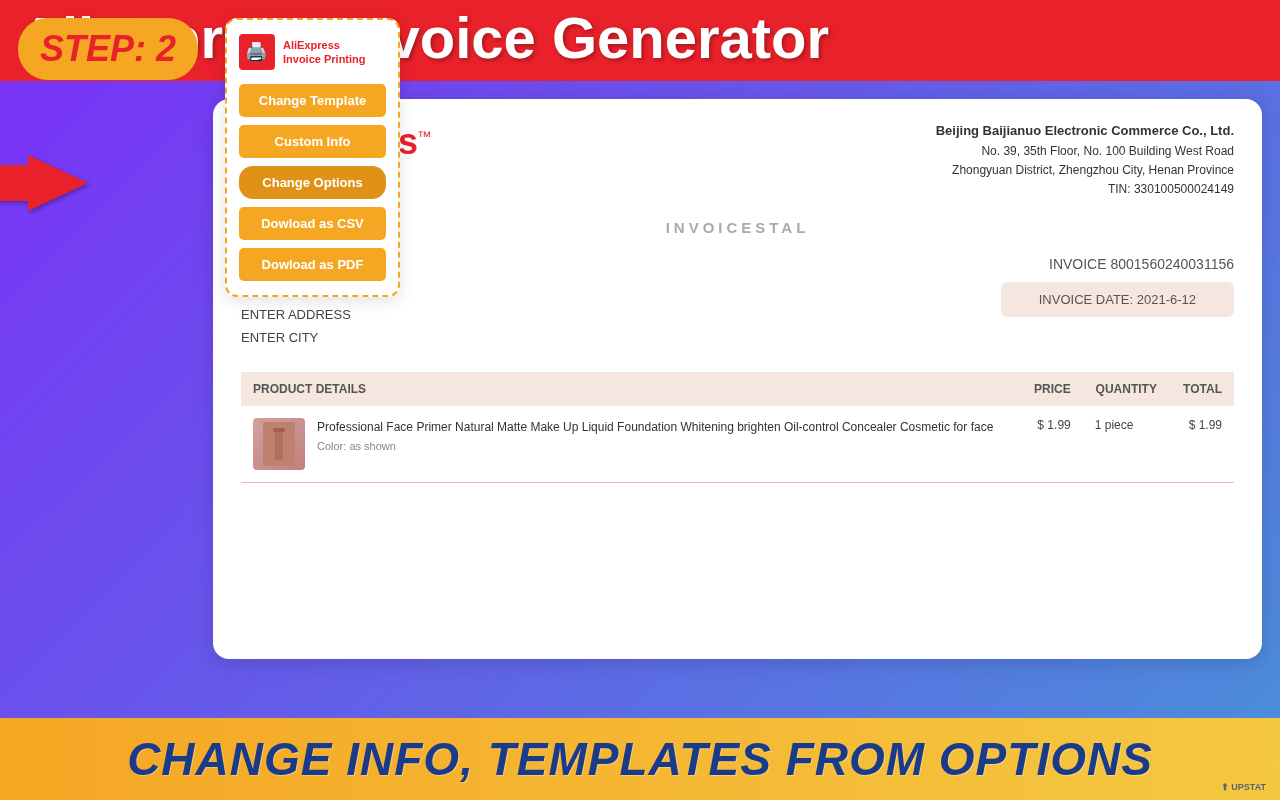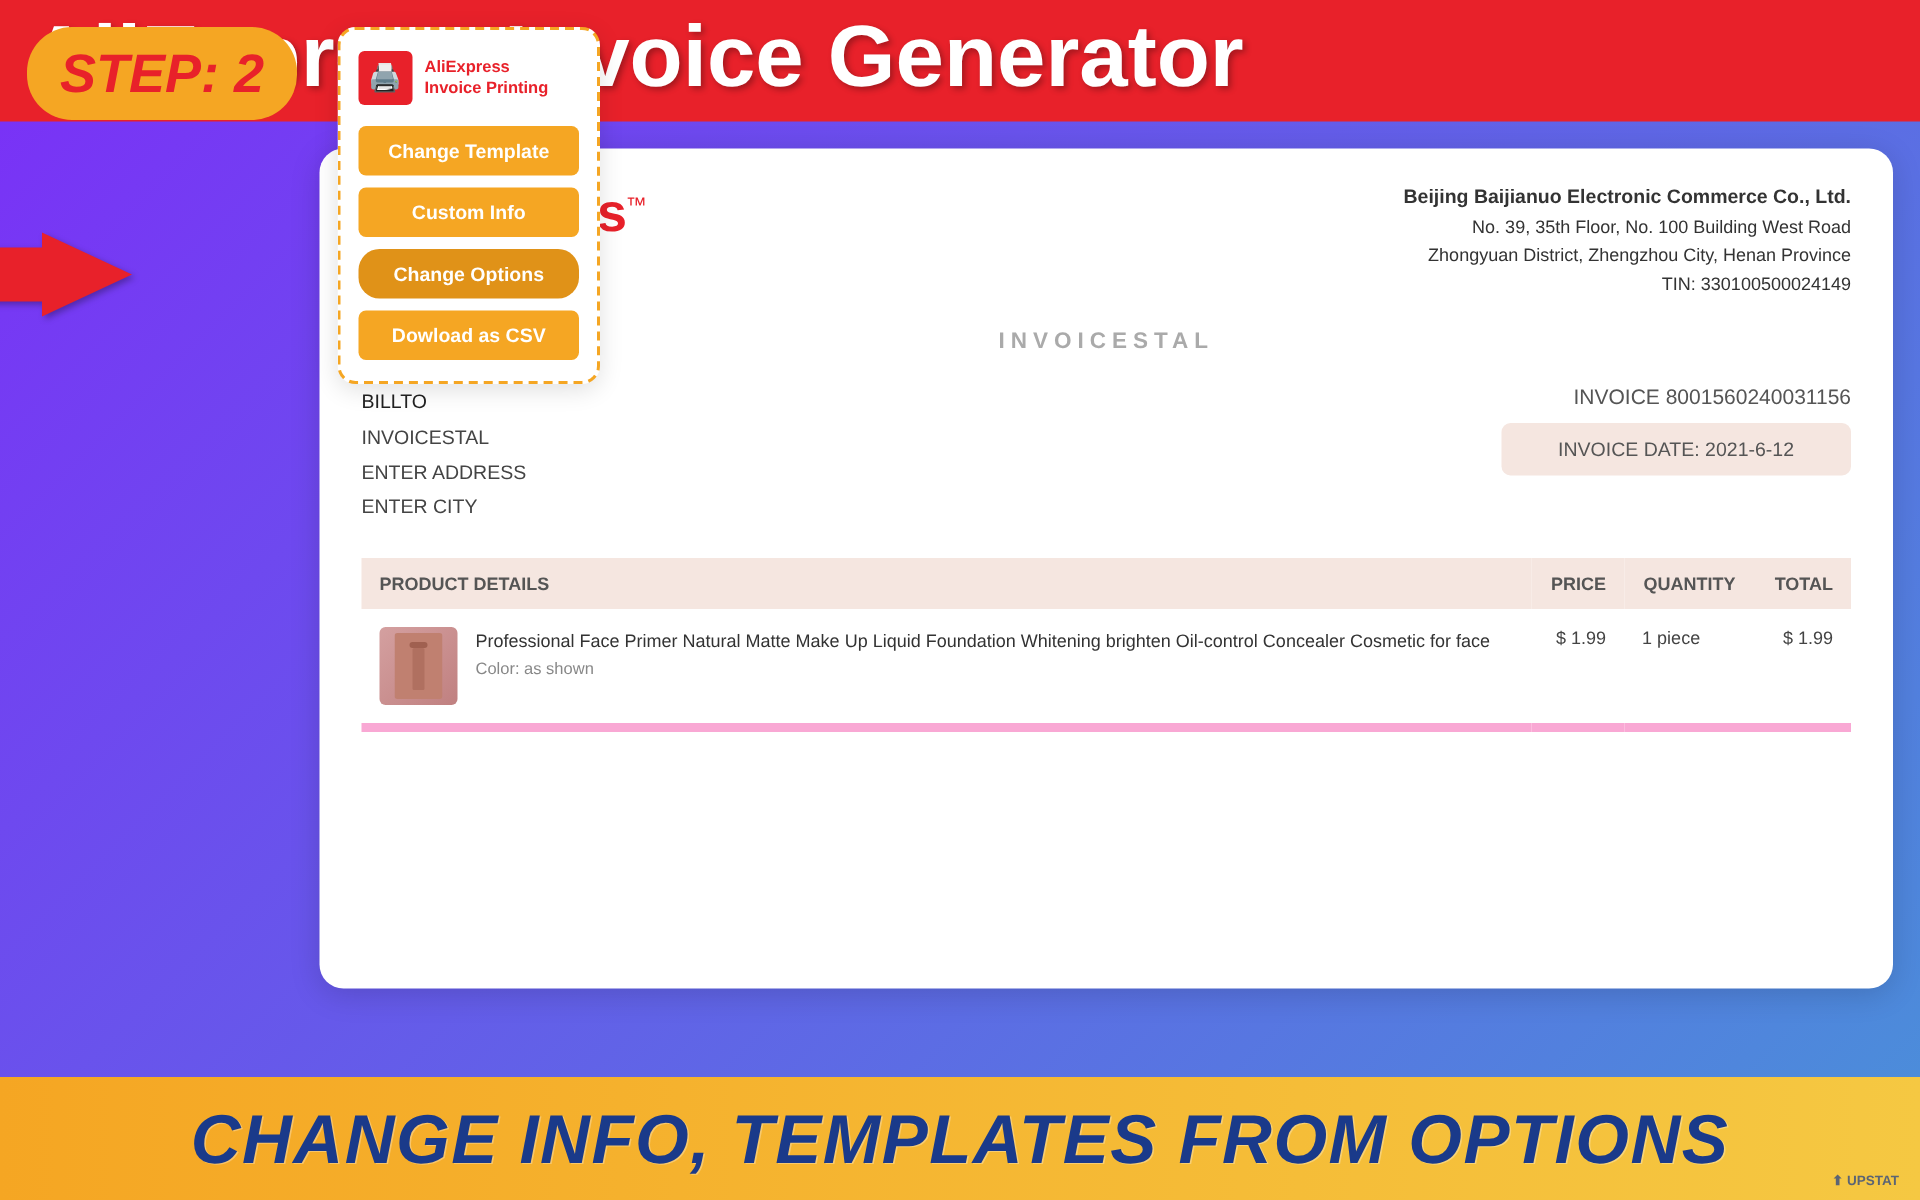--- a/index.html
+++ b/index.html
@@ -252,21 +252,21 @@
       font-weight: bold;
       color: #555;
       text-align: left;
     }
     .product-table th.right { text-align: right; }
     .product-table th.center { text-align: center; }
     .product-table td {
       padding: 12px;
       font-size: 12px;
       color: #444;
-      border-bottom: 6px solid #f9a8d4;
+      border-bottom: 1px solid #f9a8d4;
       vertical-align: top;
     }
     .product-table td.right { text-align: right; }
     .product-table td.center { }
 
     .product-image-placeholder {
       width: 52px;
       height: 52px;
       background: linear-gradient(135deg, #d4a0a0, #c08080);
       border-radius: 4px;
@@ -335,20 +335,21 @@
     <div class="sidebar-logo-icon">🖨️</div>
     <div class="sidebar-logo-text">
       <span>AliExpress</span><br>
       <span>Invoice Printing</span>
     </div>
   </div>
   <button class="sidebar-btn">Change Template</button>
   <button class="sidebar-btn">Custom Info</button>
   <button class="sidebar-btn active">Change Options</button>
   <button class="sidebar-btn">Dowload as CSV</button>
+  <button class="sidebar-btn">Dowload as PDF</button>
 </div>
 
 <div class="main-content">
   <div class="invoice-panel">
 
     <div class="invoice-header">
       <div class="aliexpress-logo">
         <span>AliExpress</span><sup>™</sup>
       </div>
       <div class="company-info">

